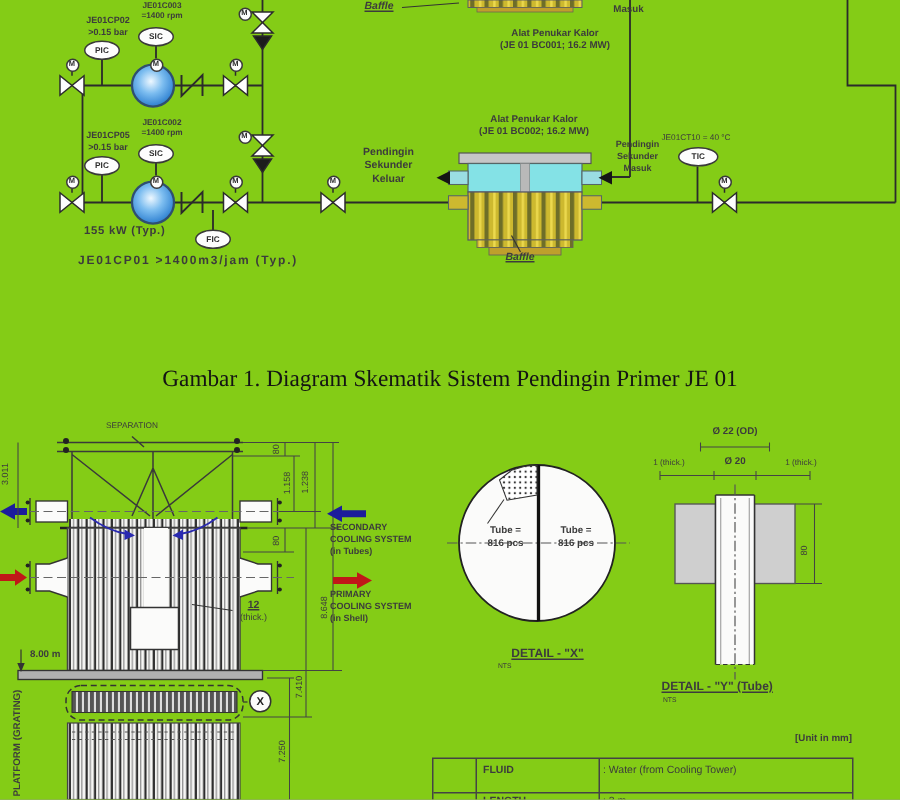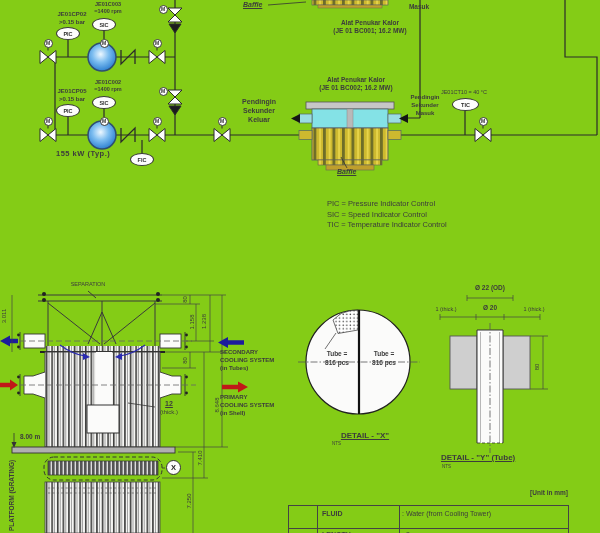--- a/index.html
+++ b/index.html
@@ -209,38 +209,37 @@
 
 <div class="t b c" style="left:46px;top:11px;width:52px;font-size:6px;line-height:7.5px">JE01CP02
 &gt;0.15 bar</div>
 <div class="t b c" style="left:82px;top:1px;width:52px;font-size:5.5px;line-height:6.5px">JE01C003
 =1400 rpm</div>
 <div class="t b c" style="left:46px;top:88px;width:52px;font-size:6px;line-height:7.5px">JE01CP05
 &gt;0.15 bar</div>
 <div class="t b c" style="left:82px;top:79px;width:52px;font-size:5.5px;line-height:6.5px">JE01C002
 =1400 rpm</div>
 <div class="t b" style="left:56px;top:149px;width:92px;font-size:7.5px;letter-spacing:0.5px">155 kW (Typ.)</div>
+<div class="t b" style="left:52px;top:169px;width:230px;font-size:8px;letter-spacing:1.2px">JE01CP01 &gt;1400m3/jam (Typ.)</div>
 <div class="t b c" style="left:300px;top:19px;width:140px;font-size:6.5px;line-height:8px">Alat Penukar Kalor
 (JE 01 BC001; 16.2 MW)</div>
 <div class="t b c" style="left:286px;top:76px;width:140px;font-size:6.5px;line-height:8px">Alat Penukar Kalor
 (JE 01 BC002; 16.2 MW)</div>
 <div class="t b i u" style="left:243px;top:1px;width:36px;font-size:7px">Baffle</div>
 <div class="t b i u" style="left:337px;top:168px;width:32px;font-size:7px">Baffle</div>
 <div class="t b c" style="left:230px;top:97px;width:58px;font-size:7px;line-height:9px">Pendingin
 Sekunder
 Keluar</div>
 <div class="t b c" style="left:399px;top:93px;width:52px;font-size:6px;line-height:8px">Pendingin
 Sekunder
 Masuk</div>
 <div class="t b c" style="left:396px;top:-7px;width:46px;font-size:6.5px;line-height:9px">Sekunder
 Masuk</div>
 <div class="t c" style="left:432px;top:89px;width:64px;font-size:5.5px">JE01CT10 = 40 °C</div>
-<div class="t" style="left:327px;top:199px;font-size:7.5px;line-height:10.5px">PIC = Pressure Indicator Control
-SIC = Speed Indicator Control
-TIC = Temperature Indicator Control</div>
+<div class="t c serif" style="left:0;top:243px;width:600px;font-size:15.5px">Gambar 1. Diagram Skematik Sistem Pendingin Primer JE 01</div>
 
 <div class="t c" style="left:62px;top:281px;width:52px;font-size:5.5px">SEPARATION</div>
 <div class="t b" style="left:220px;top:349px;width:84px;font-size:6px;line-height:7.8px">SECONDARY
 COOLING SYSTEM
 (in Tubes)</div>
 <div class="t b" style="left:220px;top:394px;width:84px;font-size:6px;line-height:7.8px">PRIMARY
 COOLING SYSTEM
 (in Shell)</div>
 <div class="t b c u" style="left:156px;top:400px;width:26px;font-size:7px">12</div>
 <div class="t c" style="left:151px;top:409px;width:36px;font-size:6px">(thick.)</div>

